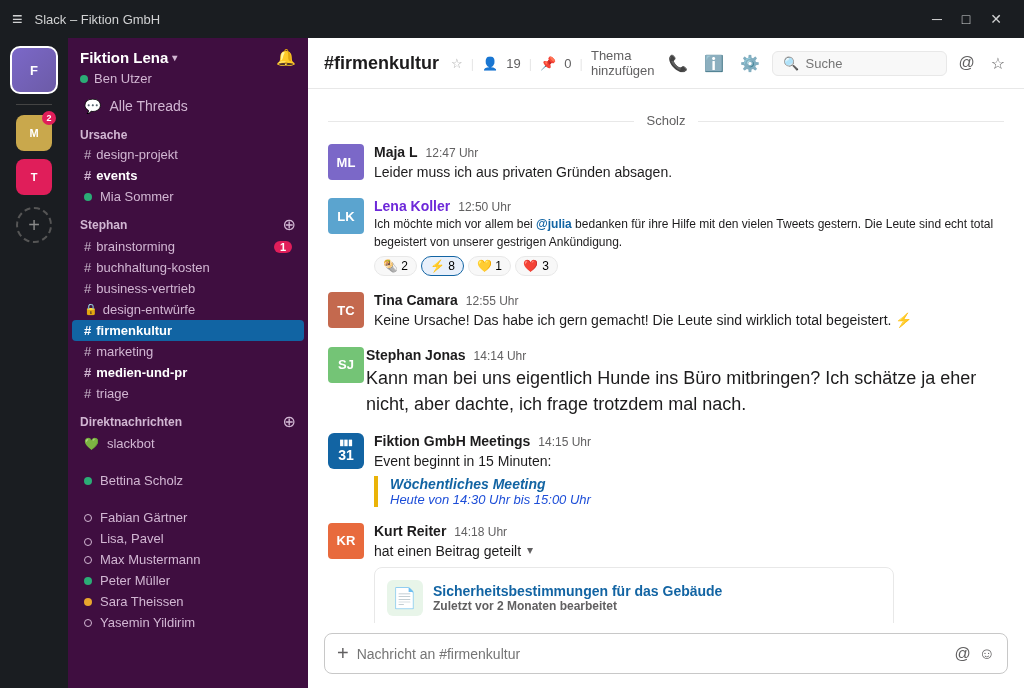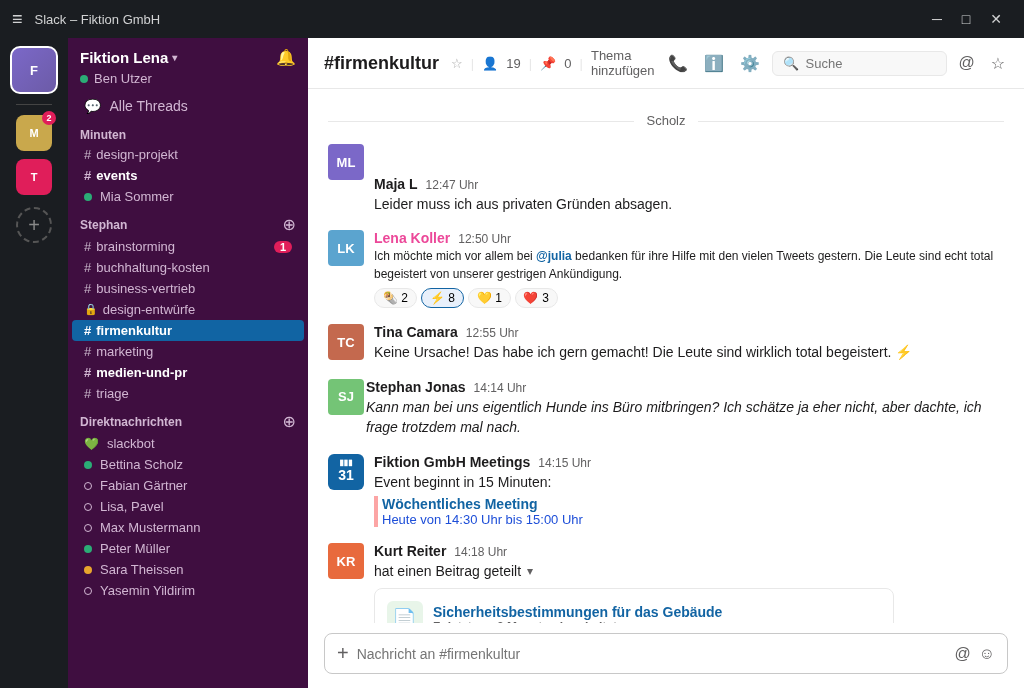--- a/index.html
+++ b/index.html
@@ -48,21 +48,21 @@
     </div>
 
     <div style="overflow-y:auto;flex:1;">
 
       <div style="display:flex;align-items:center;gap:8px;padding:4px 12px;cursor:pointer;border-radius:4px;margin:0 4px;color:#d1b6d2;font-size:14px;">
         <span style="font-size:14px;">💬</span>
         <span>Alle Threads</span>
       </div>
 
       <div style="padding:8px 12px 2px;">
-        <span style="font-size:12px;font-weight:700;color:#d1b6d2;">Minuten</span>
+        <span style="font-size:12px;font-weight:700;color:#d1b6d2;">Ursache</span>
       </div>
       <div style="display:flex;align-items:center;padding:3px 12px;cursor:pointer;color:#d1b6d2;font-size:13px;border-radius:4px;margin:0 4px;">
         <span style="margin-right:5px;color:#c9b6ca;">#</span>
         <span>design-projekt</span>
       </div>
       <div style="display:flex;align-items:center;padding:3px 12px;cursor:pointer;color:#fff;font-size:13px;font-weight:700;border-radius:4px;margin:0 4px;">
         <span style="margin-right:5px;color:#d1b6d2;">#</span>
         <span>events</span>
       </div>
       <div style="display:flex;align-items:center;padding:3px 12px;cursor:pointer;color:#d1b6d2;font-size:13px;border-radius:4px;margin:0 4px;">
@@ -111,29 +111,29 @@
 
       <div style="display:flex;align-items:center;justify-content:space-between;padding:8px 12px 2px;">
         <span style="font-size:12px;font-weight:700;color:#d1b6d2;">Direktnachrichten</span>
         <span style="font-size:16px;cursor:pointer;color:#d1b6d2;">⊕</span>
       </div>
 
       <div style="display:flex;align-items:center;padding:3px 12px;cursor:pointer;color:#d1b6d2;font-size:13px;border-radius:4px;margin:0 4px;">
         <span style="margin-right:8px;color:#d1b6d2;font-size:12px;">💚</span>
         <span>slackbot</span>
       </div>
-      <div style="display:flex;align-items:center;padding:3px 12px;cursor:pointer;color:#d1b6d2;font-size:13px;border-radius:4px;margin:0 4px;">
+      <div style="display:flex;align-items:center;padding:3px 12px;cursor:pointer;color:#d1b6d2;font-size:13px;border-radius:4px;margin:16px 4px;">
         <div style="width:8px;height:8px;border-radius:50%;background:#2bac76;margin-right:8px;flex-shrink:0;"></div>
         <span>Bettina Scholz</span>
       </div>
       <div style="display:flex;align-items:center;padding:3px 12px;cursor:pointer;color:#d1b6d2;font-size:13px;border-radius:4px;margin:0 4px;">
         <div style="width:8px;height:8px;border-radius:50%;border:1.5px solid #d1b6d2;margin-right:8px;flex-shrink:0;"></div>
         <span>Fabian Gärtner</span>
       </div>
-      <div style="display:flex;align-items:center;padding:3px 12px;cursor:pointer;color:#d1b6d2;font-size:13px;border-radius:4px;margin:0 4px;">
+      <div style="display:flex;align-items:flex-end;padding:3px 12px;cursor:pointer;color:#d1b6d2;font-size:13px;border-radius:4px;margin:0 4px;">
         <div style="width:8px;height:8px;border-radius:50%;border:1.5px solid #d1b6d2;margin-right:8px;flex-shrink:0;"></div>
         <span>Lisa, Pavel</span>
       </div>
       <div style="display:flex;align-items:center;padding:3px 12px;cursor:pointer;color:#d1b6d2;font-size:13px;border-radius:4px;margin:0 4px;">
         <div style="width:8px;height:8px;border-radius:50%;border:1.5px solid #d1b6d2;background:transparent;margin-right:8px;flex-shrink:0;"></div>
         <span>Max Mustermann</span>
       </div>
       <div style="display:flex;align-items:center;padding:3px 12px;cursor:pointer;color:#d1b6d2;font-size:13px;border-radius:4px;margin:0 4px;">
         <div style="width:8px;height:8px;border-radius:50%;background:#2bac76;margin-right:8px;flex-shrink:0;"></div>
         <span>Peter Müller</span>
@@ -180,34 +180,34 @@
 
     <div style="flex:1;overflow-y:auto;padding:16px 20px;">
 
       <div style="text-align:center;color:#616061;font-size:13px;margin:8px 0 16px;position:relative;">
         <span style="position:relative;background:#fff;padding:0 12px;z-index:1;">Scholz</span>
         <div style="position:absolute;top:50%;left:0;right:0;height:1px;background:#e8e8e8;z-index:0;"></div>
       </div>
 
       <div style="display:flex;gap:10px;margin-bottom:16px;">
         <div style="width:36px;height:36px;border-radius:4px;background:#7b68c8;display:flex;align-items:center;justify-content:center;color:#fff;font-size:13px;font-weight:700;flex-shrink:0;">ML</div>
-        <div style="flex:1;margin-top:32px;">
+        <div style="flex:1;">
           <div style="display:flex;align-items:baseline;gap:8px;margin-bottom:2px;">
             <span style="font-weight:700;color:#1d1c1d;font-size:14px;">Maja L</span>
             <span style="color:#616061;font-size:12px;">12:47 Uhr</span>
           </div>
           <div style="color:#1d1c1d;font-size:14px;line-height:1.46;">Leider muss ich aus privaten Gründen absagen.</div>
         </div>
       </div>
 
       <div style="display:flex;gap:10px;margin-bottom:16px;">
         <div style="width:36px;height:36px;border-radius:4px;background:#5ba4cf;display:flex;align-items:center;justify-content:center;color:#fff;font-size:13px;font-weight:700;flex-shrink:0;">LK</div>
         <div style="flex:1;">
           <div style="display:flex;align-items:baseline;gap:8px;margin-bottom:2px;">
-            <span style="font-weight:700;color:#ec4899;font-size:14px;">Lena Koller</span>
+            <span style="font-weight:700;color:#6d28d9;font-size:14px;">Lena Koller</span>
             <span style="color:#616061;font-size:12px;">12:50 Uhr</span>
           </div>
           <div style="color:#1d1c1d;font-size:12px;line-height:1.46;">Ich möchte mich vor allem bei <span style="color:#1264a3;font-weight:600;">@julia</span> bedanken für ihre Hilfe mit den vielen Tweets gestern. Die Leute sind echt total begeistert von unserer gestrigen Ankündigung.</div>
           <div style="display:flex;gap:4px;margin-top:5px;">
             <span style="background:#f8f8f8;border:1px solid #e8e8e8;border-radius:12px;padding:2px 8px;font-size:12px;cursor:pointer;">🌯 2</span>
             <span style="background:#e8f0fb;border:1px solid #1264a3;border-radius:12px;padding:2px 8px;font-size:12px;cursor:pointer;">⚡ 8</span>
             <span style="background:#f8f8f8;border:1px solid #e8e8e8;border-radius:12px;padding:2px 8px;font-size:12px;cursor:pointer;">💛 1</span>
             <span style="background:#f8f8f8;border:1px solid #e8e8e8;border-radius:12px;padding:2px 8px;font-size:12px;cursor:pointer;">❤️ 3</span>
           </div>
         </div>
@@ -224,36 +224,36 @@
         </div>
       </div>
 
       <div style="display:flex;gap:2px;margin-bottom:16px;">
         <div style="width:36px;height:36px;border-radius:4px;background:#74c476;display:flex;align-items:center;justify-content:center;color:#fff;font-size:13px;font-weight:700;flex-shrink:0;">SJ</div>
         <div style="flex:1;">
           <div style="display:flex;align-items:baseline;gap:8px;margin-bottom:2px;">
             <span style="font-weight:700;color:#1d1c1d;font-size:14px;">Stephan Jonas</span>
             <span style="color:#616061;font-size:12px;">14:14 Uhr</span>
           </div>
-          <div style="color:#1d1c1d;font-size:14px;line-height:1.46;font-style:italic;">Kann man bei uns eigentlich Hunde ins Büro mitbringen? Ich schätze ja eher nicht, aber dachte, ich frage trotzdem mal nach.</div>
+          <div style="color:#1d1c1d;font-size:18px;line-height:1.46;">Kann man bei uns eigentlich Hunde ins Büro mitbringen? Ich schätze ja eher nicht, aber dachte, ich frage trotzdem mal nach.</div>
         </div>
       </div>
 
       <div style="display:flex;gap:10px;margin-bottom:16px;">
         <div style="width:36px;height:36px;border-radius:6px;background:#1264a3;display:flex;flex-direction:column;align-items:center;justify-content:center;color:#fff;flex-shrink:0;">
           <span style="font-size:8px;font-weight:700;line-height:1;">▮▮▮</span>
           <span style="font-size:14px;font-weight:700;line-height:1.2;">31</span>
         </div>
         <div style="flex:1;">
           <div style="display:flex;align-items:baseline;gap:8px;margin-bottom:2px;">
             <span style="font-weight:700;color:#1d1c1d;font-size:14px;">Fiktion GmbH Meetings</span>
             <span style="color:#616061;font-size:12px;">14:15 Uhr</span>
           </div>
           <div style="color:#1d1c1d;font-size:14px;line-height:1.46;">Event beginnt in 15 Minuten:</div>
-          <div style="border-left:4px solid #fca5a5;padding-left:4px;margin-top:4px;">
+          <div style="border-left:4px solid #eab308;padding-left:12px;margin-top:4px;font-style:italic;">
             <div style="color:#1264a3;font-weight:700;font-size:14px;cursor:pointer;">Wöchentliches Meeting</div>
             <div style="color:#1d4ed8;font-size:13px;">Heute von 14:30 Uhr bis 15:00 Uhr</div>
           </div>
         </div>
       </div>
 
       <div style="display:flex;gap:10px;margin-bottom:16px;">
         <div style="width:36px;height:36px;border-radius:4px;background:#e86a3d;display:flex;align-items:center;justify-content:center;color:#fff;font-size:13px;font-weight:700;flex-shrink:0;">KR</div>
         <div style="flex:1;">
           <div style="display:flex;align-items:baseline;gap:8px;margin-bottom:2px;">

